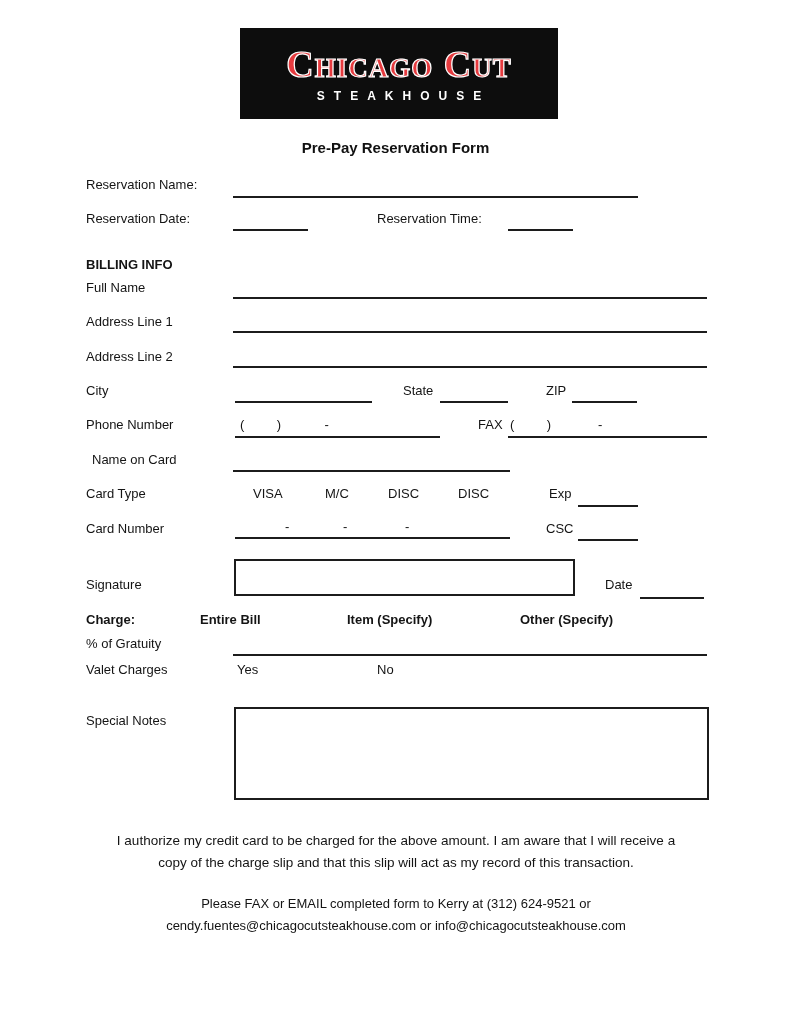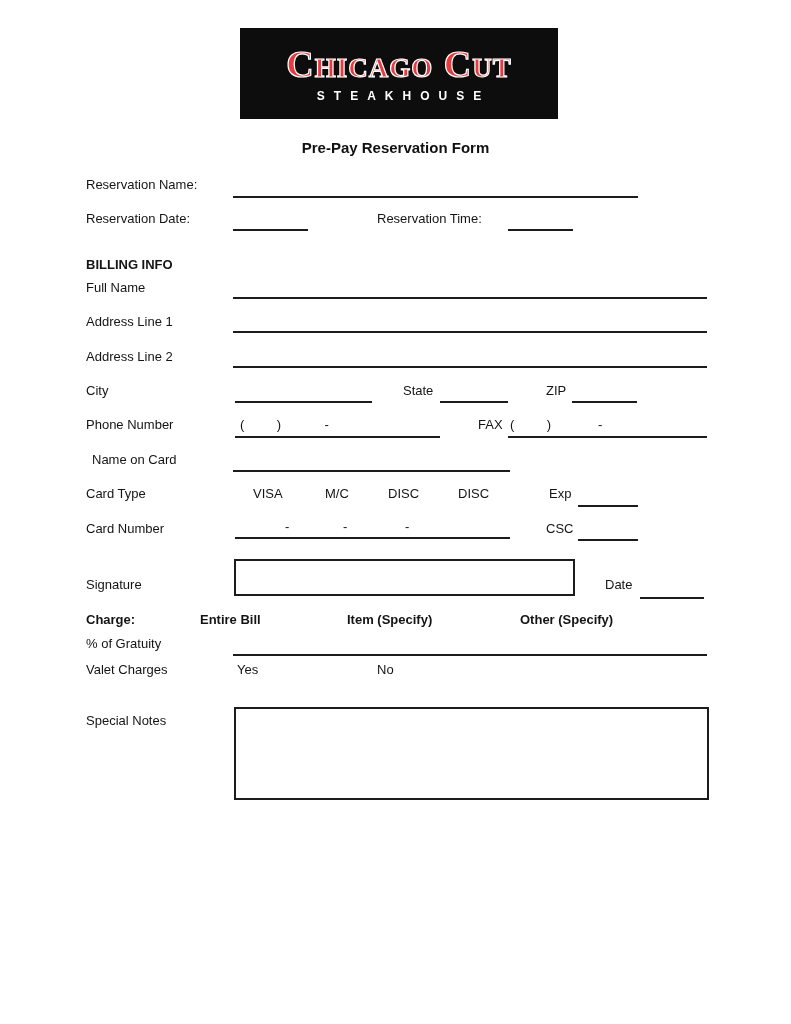--- a/index.html
+++ b/index.html
@@ -108,15 +108,23 @@
   <div class="lbl" style="left:86px;top:636px;">% of Gratuity</div>
   <div class="line" style="left:233px;top:638px;width:474px;"></div>
 
   <div class="lbl" style="left:86px;top:662px;">Valet Charges</div>
   <div class="lbl" style="left:237px;top:662px;">Yes</div>
   <div class="lbl" style="left:377px;top:662px;">No</div>
 
   <div class="lbl" style="left:86px;top:713px;">Special Notes</div>
   <div class="box" style="left:234px;top:707px;width:475px;height:93px;"></div>
 
+  <div class="footer-text" style="left:86px;top:830px;width:620px;">
+    <div>I authorize my credit card to be charged for the above amount. I am aware that I will receive a</div>
+    <div>copy of the charge slip and that this slip will act as my record of this transaction.</div>
+  </div>
 
+  <div class="footer-text" style="left:136px;top:893px;width:520px;font-size:13px;">
+    <div>Please FAX or EMAIL completed form to Kerry at (312) 624-9521 or</div>
+    <div>cendy.fuentes@chicagocutsteakhouse.com or info@chicagocutsteakhouse.com</div>
+  </div>
 
 </div>
 
 </body></html>

